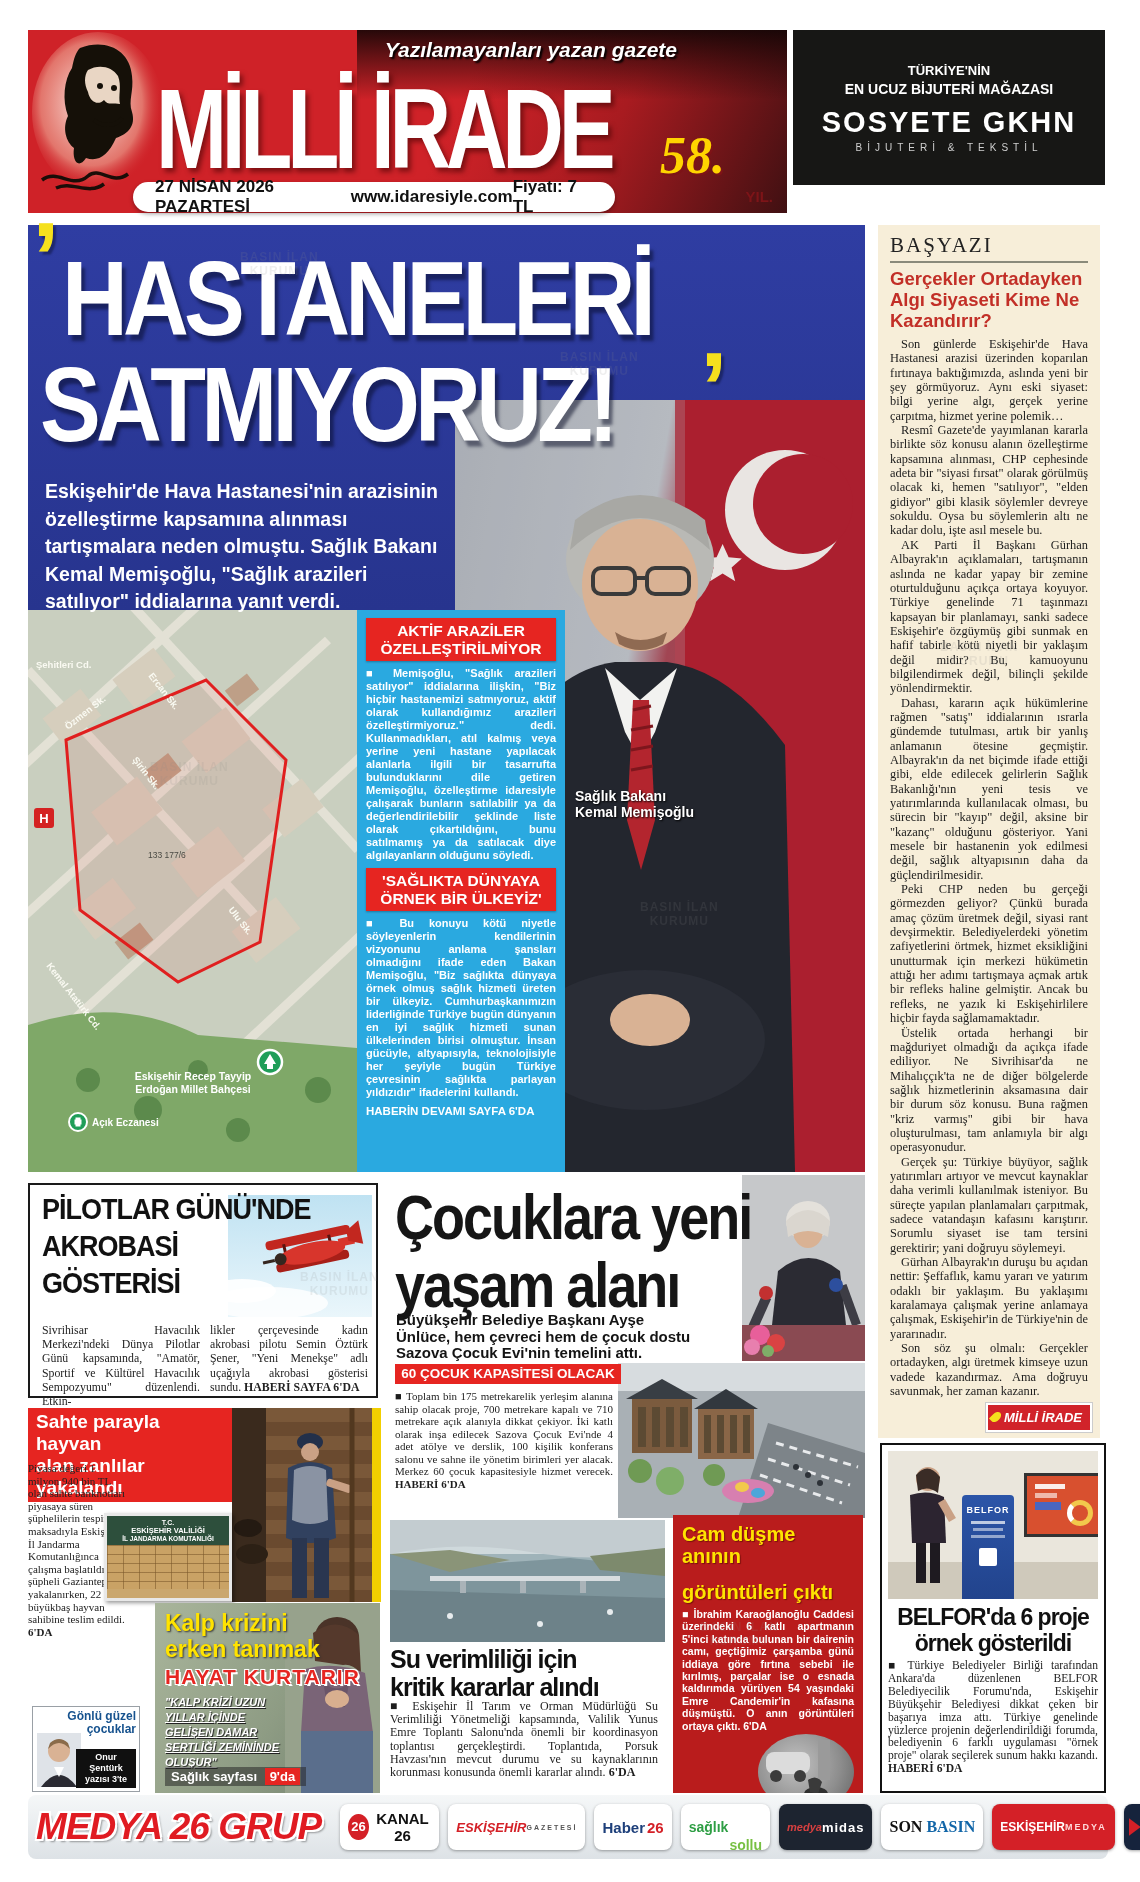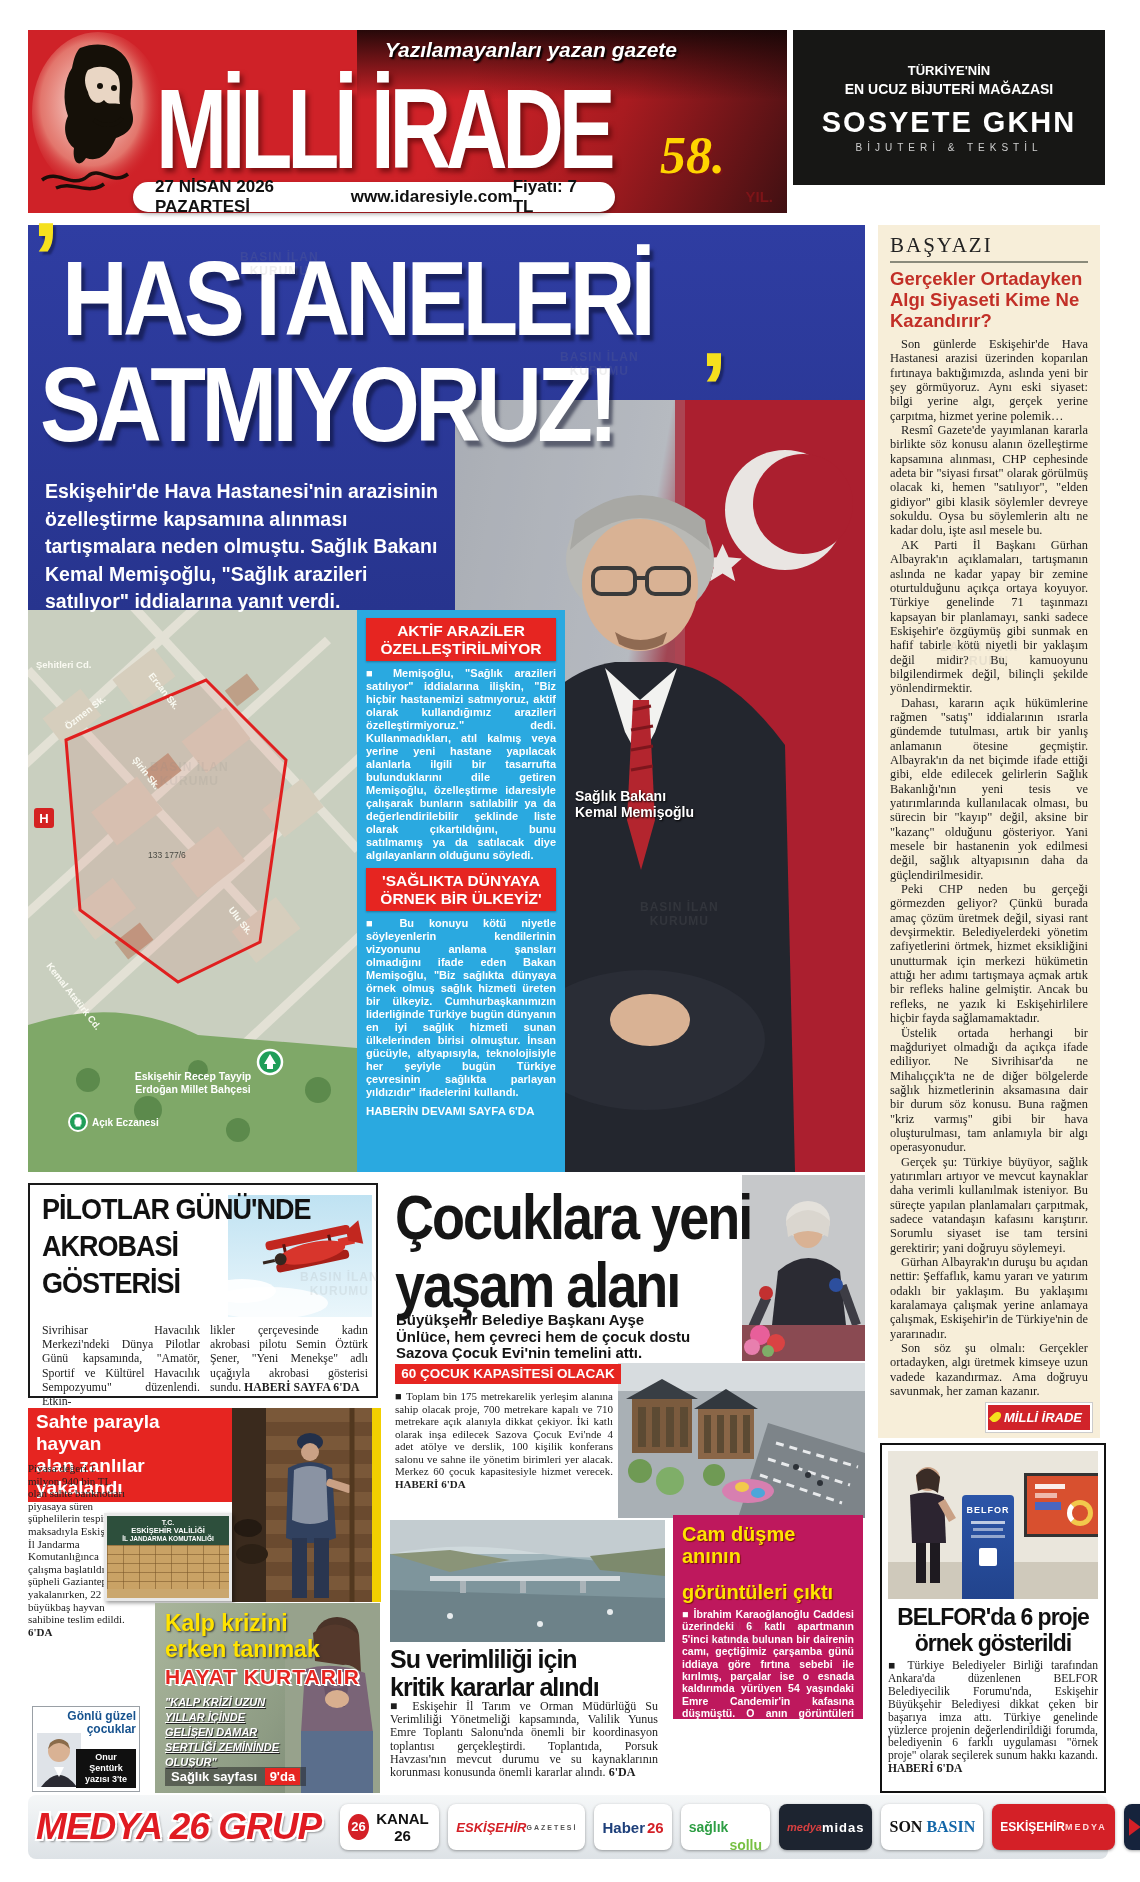--- a/index.html
+++ b/index.html
@@ -80,21 +80,21 @@
      background:linear-gradient(120deg,#a9b59b 0%,#8e9c84 55%,#6f7d6a 100%);}
   .h-y{font:900 23px/25px "Liberation Sans",sans-serif;color:#ffe300;text-shadow:1px 1px 2px #333;}
   .h-r{font:900 21px "Liberation Sans",sans-serif;color:#e62521;text-shadow:2px 2px 0 #fff,-1px -1px 0 #fff,1px -1px 0 #fff,-1px 1px 0 #fff;letter-spacing:1px;}
   .h-q{font:italic 900 11px/15px "Liberation Sans",sans-serif;color:#fff;text-decoration:underline;text-shadow:1px 1px 1px #222;width:118px;}
   
   .pano{left:390px;top:1520px;width:275px;height:122px;z-index:2;overflow:hidden;
      background:linear-gradient(180deg,#cfd9dc 0 28%,#9fb3b9 28% 60%,#8aa0a4 60% 100%);}
   .wtitle{position:absolute;font:900 25px/28px "Liberation Sans",sans-serif;color:#101010;letter-spacing:-1px;z-index:3;}
   .wbody{position:absolute;left:390px;top:1700px;width:268px;font:400 12px/13.2px "Liberation Serif",serif;color:#1d1d1d;text-align:justify;z-index:3;}
   
-  .glass{left:673px;top:1515px;width:190px;height:204px;background:#be185d;z-index:3;box-sizing:border-box;padding:8px 9px;overflow:hidden;}
+  .glass{left:673px;top:1515px;width:190px;height:278px;background:#b91c1c;z-index:3;box-sizing:border-box;padding:8px 9px;overflow:hidden;}
   .g-t{font:900 20px/22px "Liberation Sans",sans-serif;color:#ffe300;text-shadow:1px 1px 1px #7a100c;margin-bottom:5px;}
   .g-b{font:700 10.5px/12.4px "Liberation Sans",sans-serif;color:#fff;text-align:justify;}
   .oval{float:right;width:96px;height:76px;border-radius:50%;margin:2px 0 2px 4px;
      background:radial-gradient(circle at 40% 40%,#c2c2c2,#8d8d8d 60%,#606060);position:relative;overflow:hidden;}
   
   .belfor{left:880px;top:1443px;width:226px;height:350px;background:#fff;border:2px solid #111;z-index:3;box-sizing:border-box;padding:6px;}
   .bf-photo{position:relative;width:100%;height:148px;background:linear-gradient(180deg,#eae6dc 0 75%,#cfc9bb 75% 100%);overflow:hidden;}
   .bf-t{font:900 23px/26px "Liberation Sans",sans-serif;color:#101010;text-align:center;letter-spacing:-1px;margin:5px 0 4px 0;}
   .bf-b{font:400 11.6px/12.9px "Liberation Serif",serif;color:#1d1d1d;text-align:justify;}
   

